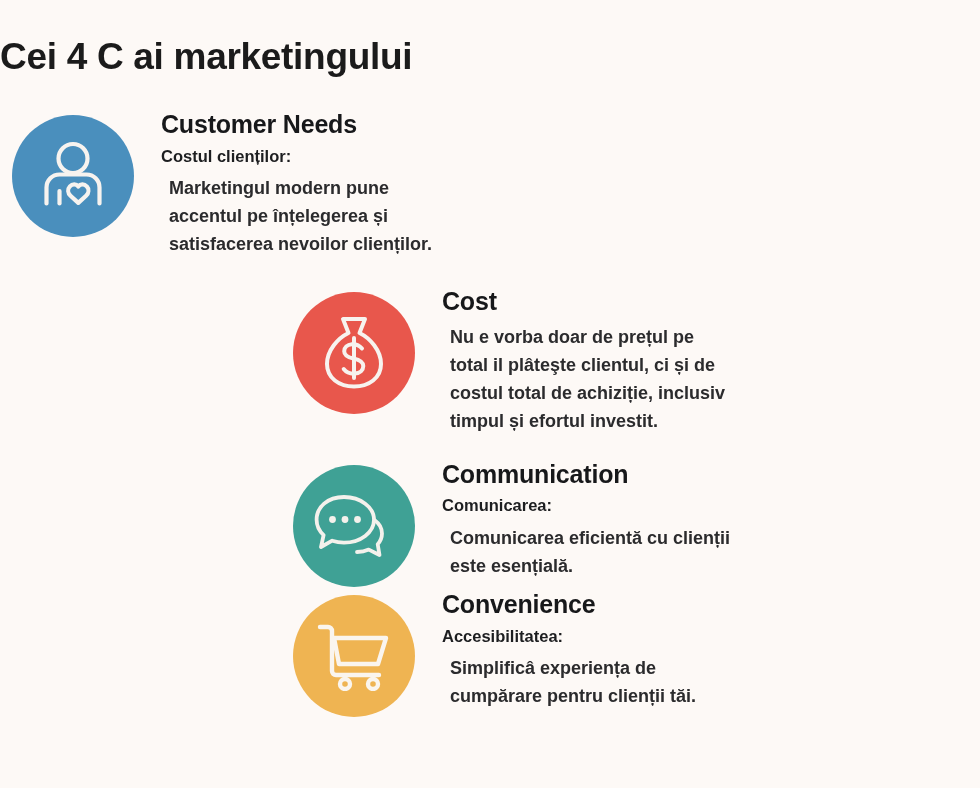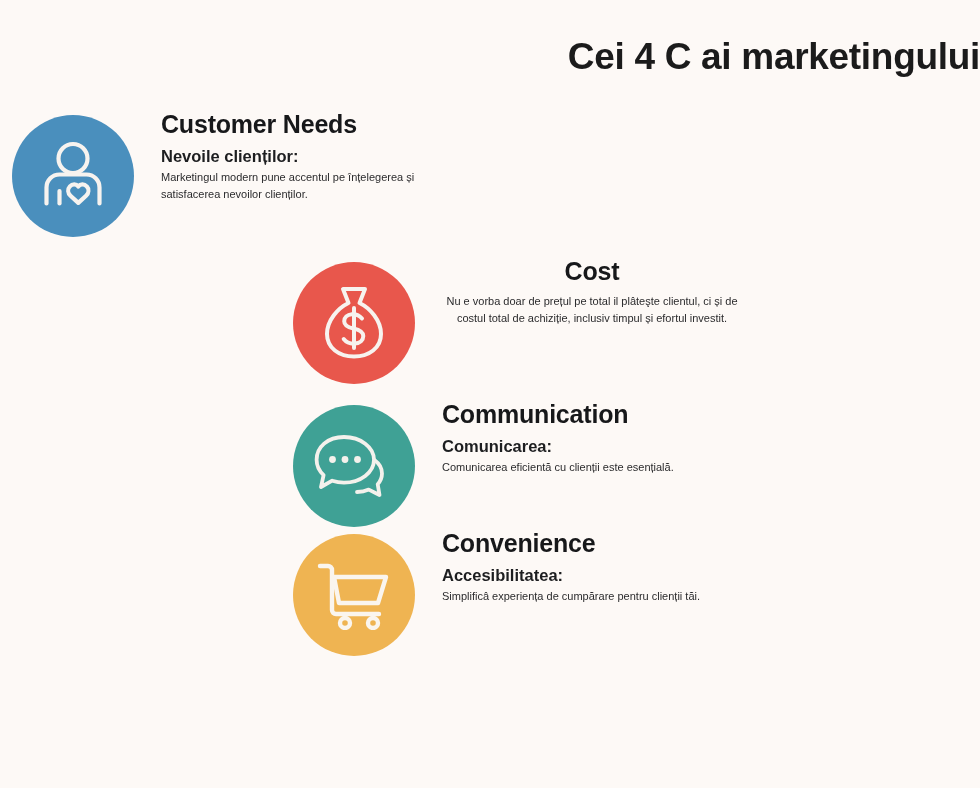--- a/index.html
+++ b/index.html
@@ -17,21 +17,21 @@
     position: relative;
     width: 980px;
     height: 788px;
     background: #fdf9f6;
   }
   .title {
     position: absolute;
     top: 36px;
     left: 0;
     width: 980px;
-    text-align: right;
+    text-align: left;
     font-size: 37px;
     font-weight: bold;
     color: #1b1b1b;
     letter-spacing: -0.3px;
   }
   .sections {
     position: absolute;
     top: 108px;
     left: 0;
     width: 980px;
@@ -71,28 +71,28 @@
     letter-spacing: -0.2px;
   }
   .sec-sub {
     font-size: 16.5px;
     font-weight: bold;
     color: #1d1e20;
     line-height: 1.3;
     margin: 0 0 2px 0;
   }
   .sec-body {
-    font-size: 11px;
-    font-weight: normal;
+    font-size: 18px;
+    font-weight: bold;
     color: #2b2b2d;
     line-height: 1.55;
-    margin: 0;
+    margin: 8px;
   }
   .s-needs  { margin-bottom: 18px; padding-left: 12px; }
-  .s-cost   { margin-bottom: 14px; text-align: center; }
+  .s-cost   { margin-bottom: 14px; }
   .s-conv   { margin-bottom: 22px; }
   .s-comm   { margin-bottom: 0; }
 </style>
 </head>
 <body>
 
 <div class="canvas">
 
   <div class="title">Cei 4 C ai marketingului</div>
 
@@ -104,21 +104,21 @@
           <svg width="76" height="76" viewBox="0 0 76 76" fill="none" stroke="#f7f3ef" stroke-width="4.2" stroke-linecap="round" stroke-linejoin="round">
             <circle cx="38" cy="20.5" r="14.5"></circle>
             <path d="M11.5 65.5 V49.5 C11.5 42.3 17.3 36.5 24.5 36.5 H51.5 C58.7 36.5 64.5 42.3 64.5 49.5 V65.5"></path>
             <path d="M24.5 53 V65.5"></path>
             <path d="M45.2 49.8 c-2.4 -2.6 -6.3 -2.6 -8.4 0.2 c-2.1 -2.8 -6 -2.8 -8.4 -0.2 c-2.5 2.7 -2.2 6.8 0.6 9.4 l7.8 7.2 l7.8 -7.2 c2.8 -2.6 3.1 -6.7 0.6 -9.4 z" transform="translate(6.5, -1.5)"></path>
           </svg>
         </span>
       </div>
       <div class="txt">
         <p class="sec-title">Customer Needs</p>
-        <p class="sec-sub">Nevoile clienților:</p>
+        <p class="sec-sub">Costul clienților:</p>
         <p class="sec-body">Marketingul modern pune accentul pe înțelegerea și satisfacerea nevoilor clienților.</p>
       </div>
     </div>
 
     <div class="section s-cost">
       <div class="icon-circle" style="background:#e8574c;">
         <span>
           <svg width="72" height="76" viewBox="0 0 72 76" fill="none" stroke="#f7f3ef" stroke-width="4" stroke-linecap="round" stroke-linejoin="round">
             <path d="M25 4 H47 L41.5 18 C52 23 63 35.5 63 49 C63 63 51 71.5 36 71.5 C21 71.5 9 63 9 49 C9 35.5 20 23 30.5 18 Z"></path>
             <path d="M44 33.5 c-2.5 -3.2 -6.3 -4.6 -10.2 -4.3 c-4.6 0.4 -7.6 3.3 -7.6 7 c0 4.3 3.8 6.1 9.3 7.3 c5.8 1.3 9.8 3.1 9.8 7.6 c0 4 -3.4 7.2 -8.5 7.5 c-4.4 0.3 -8.6 -1.4 -11.1 -4.6"></path>

